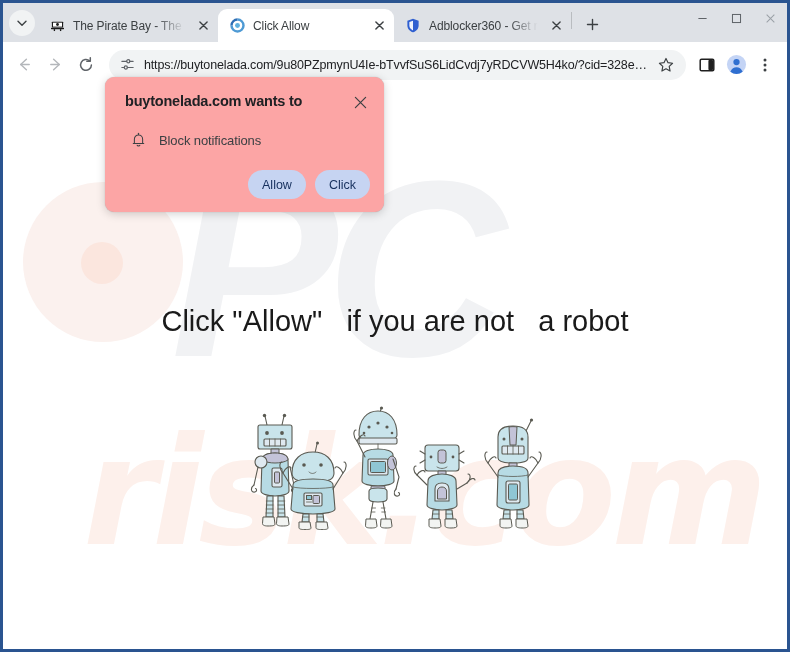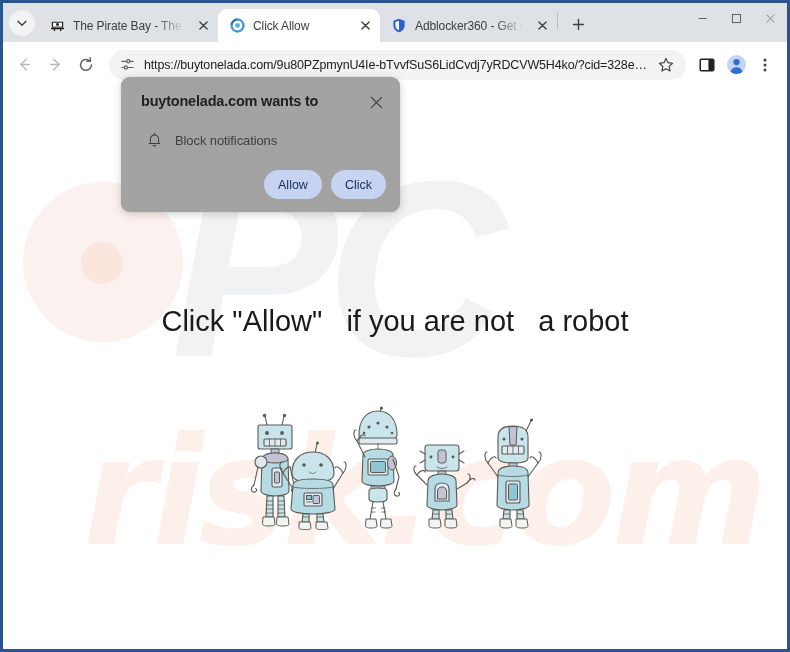--- a/index.html
+++ b/index.html
@@ -226,26 +226,25 @@
     z-index: 2;
   }
   .robots svg { display: block; width: 100%; height: 100%; }
 
   
   .bubble {
     position: absolute;
     left: 102px;
     top: 74px;
     width: 279px;
-    background: #a3a3a3;
+    background: #fca5a5;
     border-radius: 9px;
     box-shadow: 0 2px 10px rgba(0,0,0,0.18), 0 0 1px rgba(0,0,0,0.25);
     z-index: 30;
     padding: 15px 14px 13px 20px;
-    margin-left: 16px;
   }
   .bubble-head {
     display: flex;
     align-items: flex-start;
     justify-content: space-between;
   }
   .bubble-title {
     font-size: 14.5px;
     font-weight: bold;
     color: #202124;
@@ -316,21 +315,21 @@
         </svg>
       </span>
       <span class="tab-title">The Pirate Bay - The galaxy's</span>
       <span class="tab-close">
         <svg width="9" height="9" viewBox="0 0 10 10">
           <path d="M1 1 L9 9 M9 1 L1 9" stroke="#3c4043" stroke-width="1.5" stroke-linecap="round"></path>
         </svg>
       </span>
     </div>
 
-    <div class="tab active" style="width:162px">
+    <div class="tab active" style="width:176px">
       <span class="tab-favicon">
         <svg width="15" height="15" viewBox="0 0 16 16">
           <path d="M8 1.6 A6.4 6.4 0 1 1 1.6 8" fill="none" stroke="#4e9ad4" stroke-width="2.6"></path>
           <path d="M1.6 8 A6.4 6.4 0 0 1 8 1.6" fill="none" stroke="#2f6fb5" stroke-width="2.6"></path>
           <circle cx="8" cy="8" r="2.6" fill="#5fb0de"></circle>
         </svg>
       </span>
       <span class="tab-title">Click Allow</span>
       <span class="tab-close">
         <svg width="9" height="9" viewBox="0 0 10 10">

